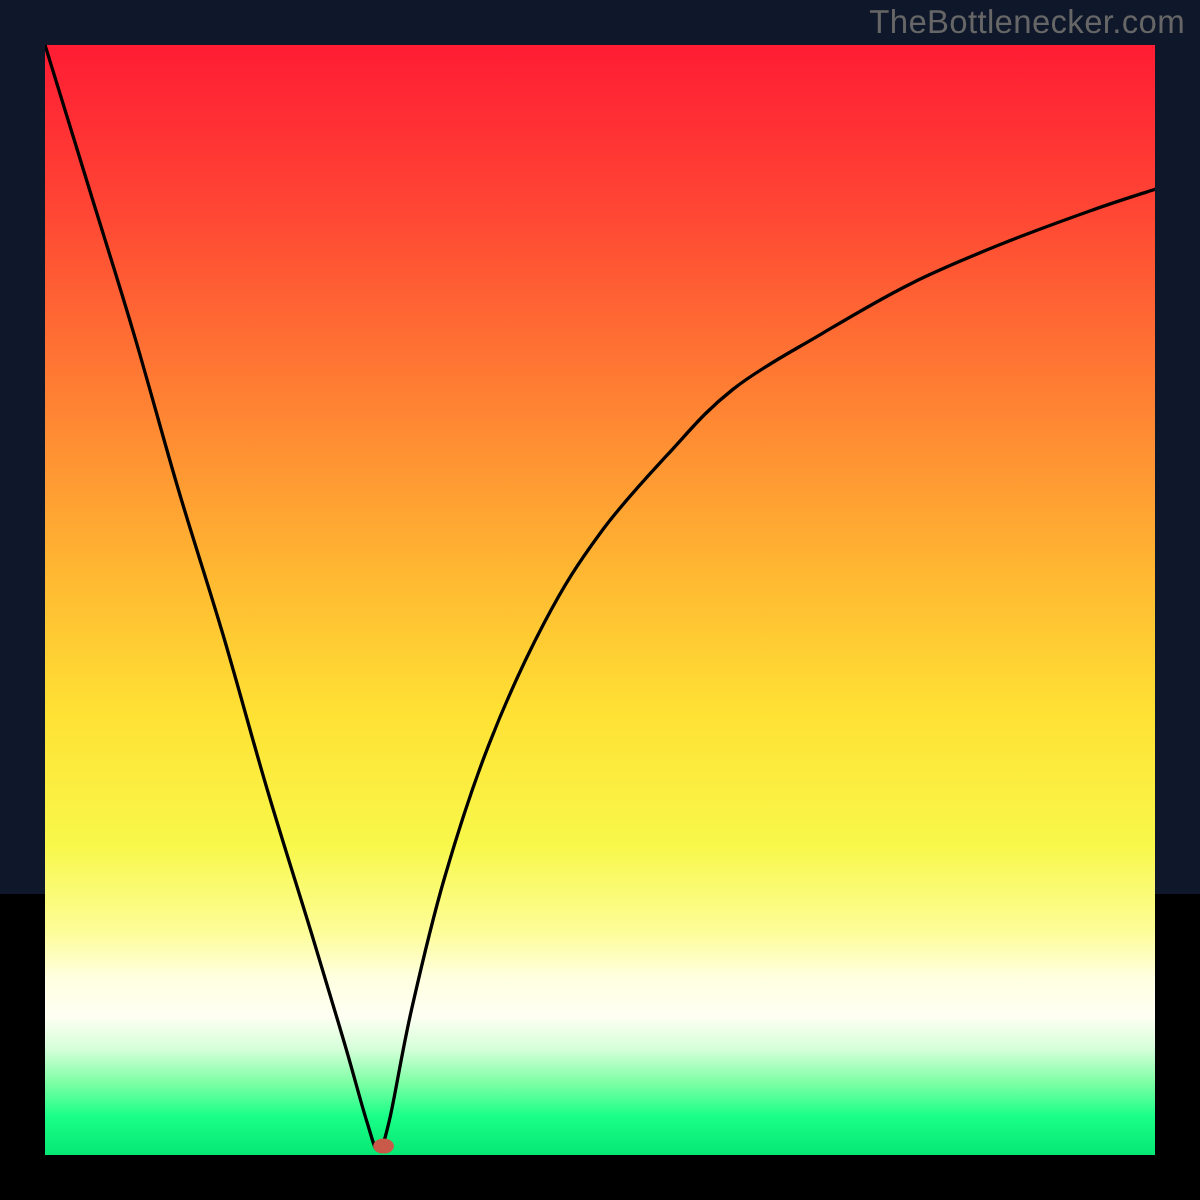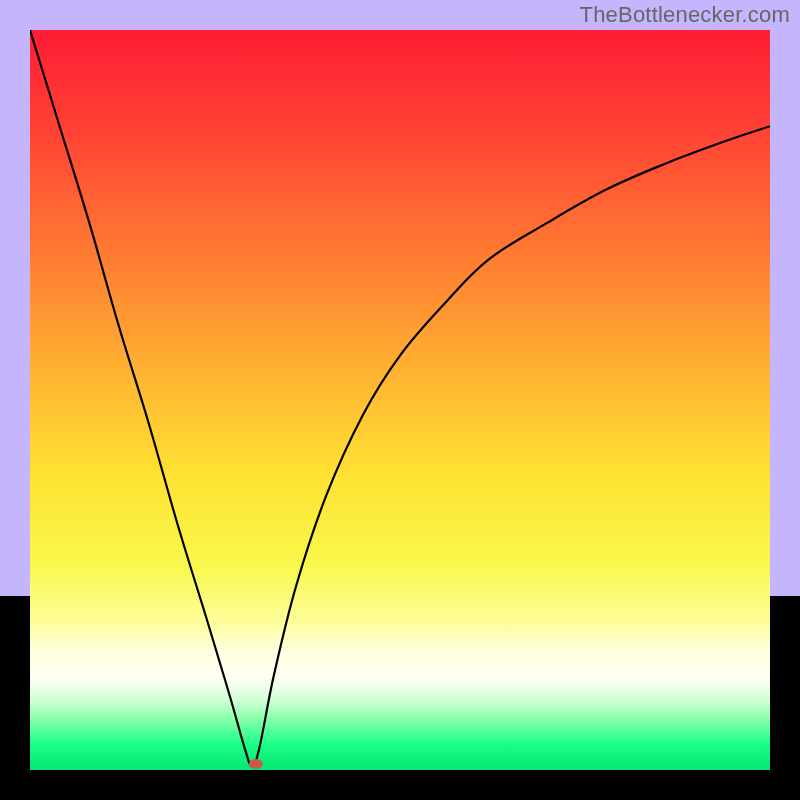--- a/index.html
+++ b/index.html
@@ -8,21 +8,21 @@
     width: 800px;
     height: 800px;
     overflow: hidden;
     background: #000;
     font-family: Arial, Helvetica, sans-serif;
   }
   .frame {
     position: relative;
     width: 800px;
     height: 596px;
-    background: #c4b5fd;
+    background: #0f172a;
   }
   .watermark {
     position: absolute;
     top: 2px;
     right: 10px;
     color: #666;
     font-size: 22px;
     font-weight: 500;
     letter-spacing: 0.2px;
     z-index: 10;

